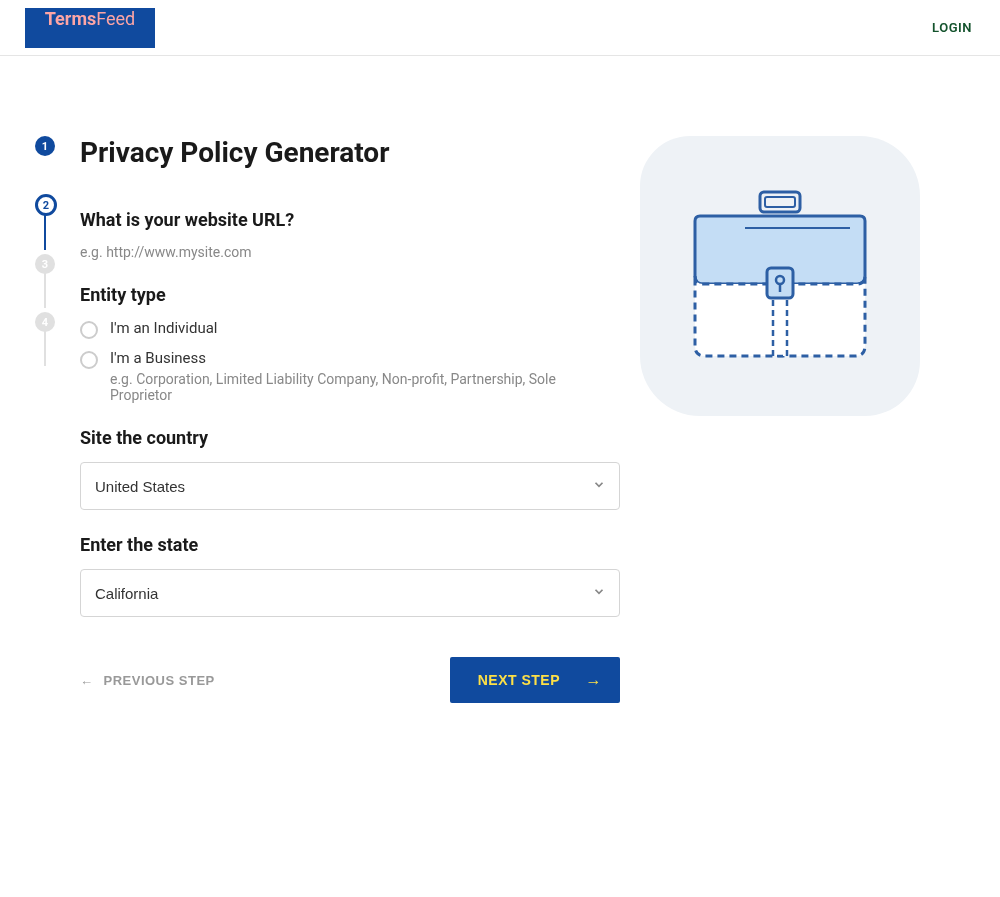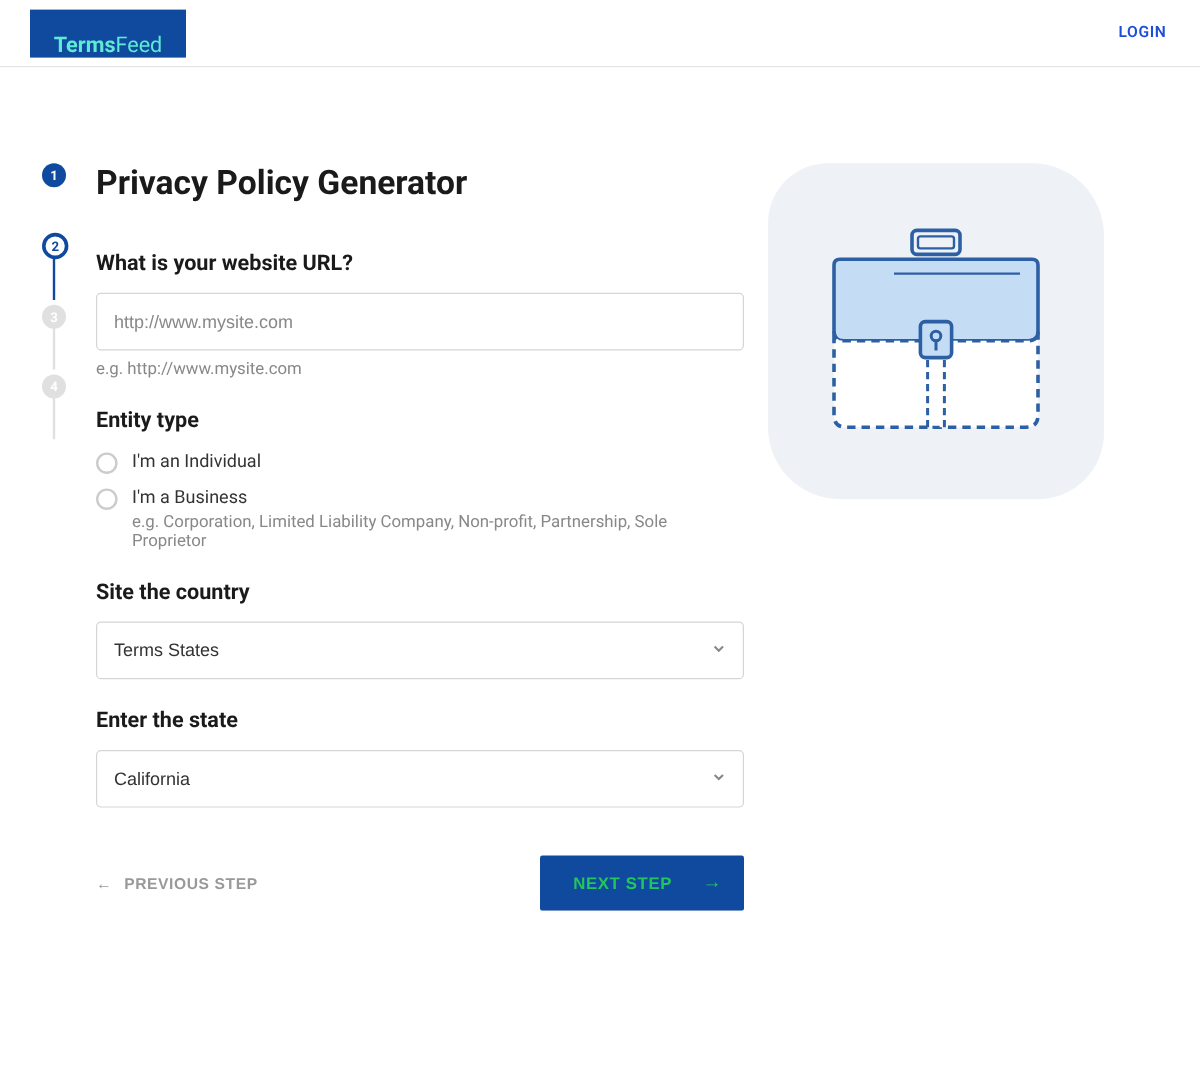--- a/index.html
+++ b/index.html
@@ -10,35 +10,35 @@
   }
   .header {
     display: flex;
     justify-content: space-between;
     align-items: center;
     border-bottom: 1px solid #e5e5e5;
     height: 56px;
   }
   .logo {
     background: #104a9e;
-    color: #5eead4;
+    color: #fca5a5;
     height: 40px;
     width: 130px;
     display: flex;
-    align-items: flex-end;
+    align-items: flex-start;
     justify-content: center;
     font-size: 18px;
     margin-left: 25px;
   }
   .logo .bold { font-weight: 700; }
   .logo .light { font-weight: 400; }
   .login {
     font-size: 13px;
     font-weight: 600;
-    color: #1d4ed8;
+    color: #14532d;
     letter-spacing: 0.5px;
     margin-right: 28px;
     cursor: pointer;
   }
   .container {
     display: flex;
     max-width: 1000px;
     margin: 0 auto;
     padding-top: 80px;
   }
@@ -149,21 +149,21 @@
     font-weight: 700;
     color: #999;
     letter-spacing: 0.5px;
     cursor: pointer;
     display: flex;
     align-items: center;
     gap: 10px;
   }
   .btn-next {
     background: #104a9e;
-    color: #22c55e;
+    color: #fde047;
     border: none;
     height: 46px;
     padding: 0 60px 0 28px;
     font-size: 14px;
     font-weight: 700;
     letter-spacing: 0.5px;
     cursor: pointer;
     position: relative;
     border-radius: 2px;
   }
@@ -210,21 +210,20 @@
     <div class="step current">2</div>
     <div class="step future">3</div>
     <div class="step future">4</div>
   </div>
 
   <div class="main">
     <h1>Privacy Policy Generator</h1>
 
     <div class="field">
       <div class="field-label">What is your website URL?</div>
-      <input class="input" type="text" placeholder="http://www.mysite.com" style="">
       <div class="helper">e.g. http://www.mysite.com</div>
     </div>
 
 
     <div class="field">
       <div class="field-label">Entity type</div>
       <div class="radio-row">
         <div class="radio"></div>
         <div class="radio-content">
           <div class="radio-label">I'm an Individual</div>
@@ -235,21 +234,21 @@
         <div class="radio-content">
           <div class="radio-label">I'm a Business</div>
           <div class="radio-helper">e.g. Corporation, Limited Liability Company, Non-profit, Partnership, Sole Proprietor</div>
         </div>
       </div>
     </div>
 
     <div class="field">
       <div class="field-label">Site the country</div>
       <div class="select-wrap">
-        <button class="select">Terms States</button>
+        <button class="select">United States</button>
         <span class="chevron">
           <svg width="14" height="14" viewBox="0 0 24 24" fill="none" stroke="currentColor" stroke-width="3">
               <polyline points="6 9 12 15 18 9"></polyline>
             </svg>
         </span>
       </div>
     </div>
 
     <div class="field">
       <div class="field-label">Enter the state</div>

